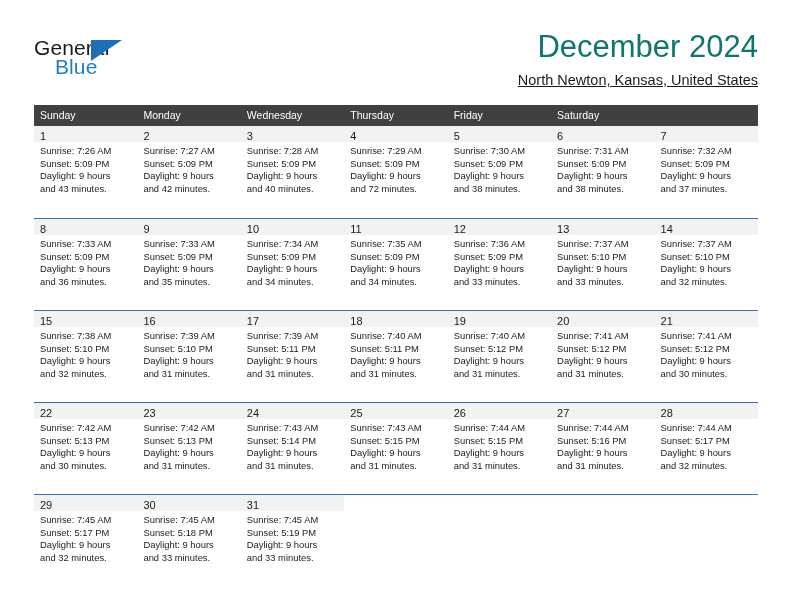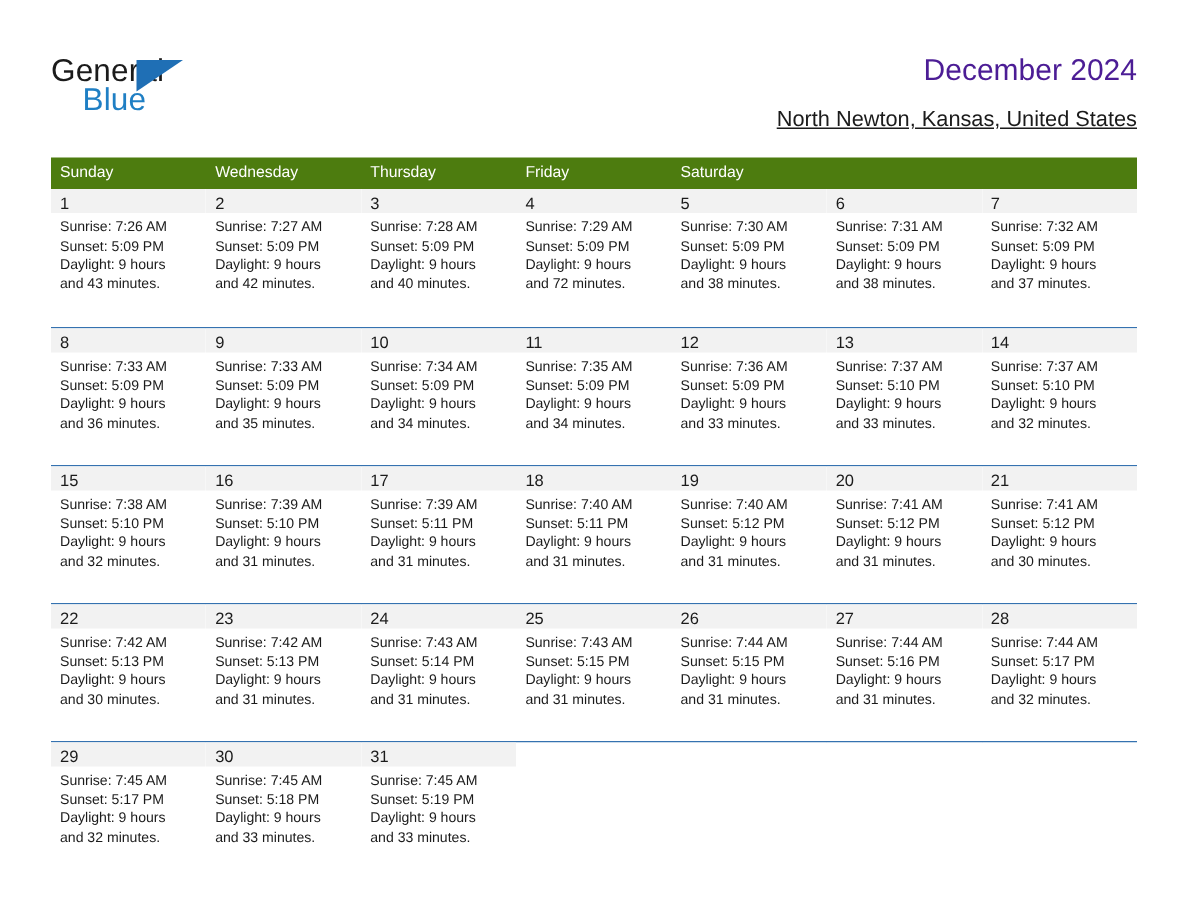--- a/index.html
+++ b/index.html
@@ -71,23 +71,23 @@
     border-bottom: 21px solid transparent;
   }
 
   .title-block {
     position: absolute;
     right: 34px;
     top: 30px;
     text-align: right;
   }
   .cal-title {
-    font-size: 20px;
+    font-size: 31px;
     line-height: 34px;
-    color: #4c1d95;
+    color: #0f766e;
     white-space: nowrap;
   }
   .cal-subtitle {
     font-size: 14.5px;
     line-height: 20px;
     margin-top: 6px;
     color: #1b1b1b;
     white-space: nowrap;
     text-decoration: underline;
   }
@@ -96,21 +96,21 @@
   .calendar {
     position: absolute;
     left: 34px;
     top: 105px;
     width: 724px;
   }
 
   .dow-row {
     display: flex;
     width: 724px;
-    background: #4d7c0f;
+    background: #404040;
   }
   .dow-cell {
     width: 103.43px;
     box-sizing: border-box;
     padding: 3px 0 4px 6px;
     font-size: 10.5px;
     line-height: 14px;
     color: #ffffff;
     white-space: nowrap;
   }
@@ -172,20 +172,21 @@
     <div class="title-block">
       <div class="cal-title">December 2024</div>
       <div class="cal-subtitle">North Newton, Kansas, United States</div>
     </div>
 
   </div>
 
   <div class="calendar">
     <div class="dow-row" id="dow-row">
         <div class="dow-cell">Sunday</div>
+        <div class="dow-cell">Monday</div>
         <div class="dow-cell">Wednesday</div>
         <div class="dow-cell">Thursday</div>
         <div class="dow-cell">Friday</div>
         <div class="dow-cell">Saturday</div>
       </div>
     <div id="weeks-container">
         <div class="week first">
           <div class="day-cell filled">
             <div class="daynum-strip"><span class="daynum">1</span></div>
             <div class="day-body">

